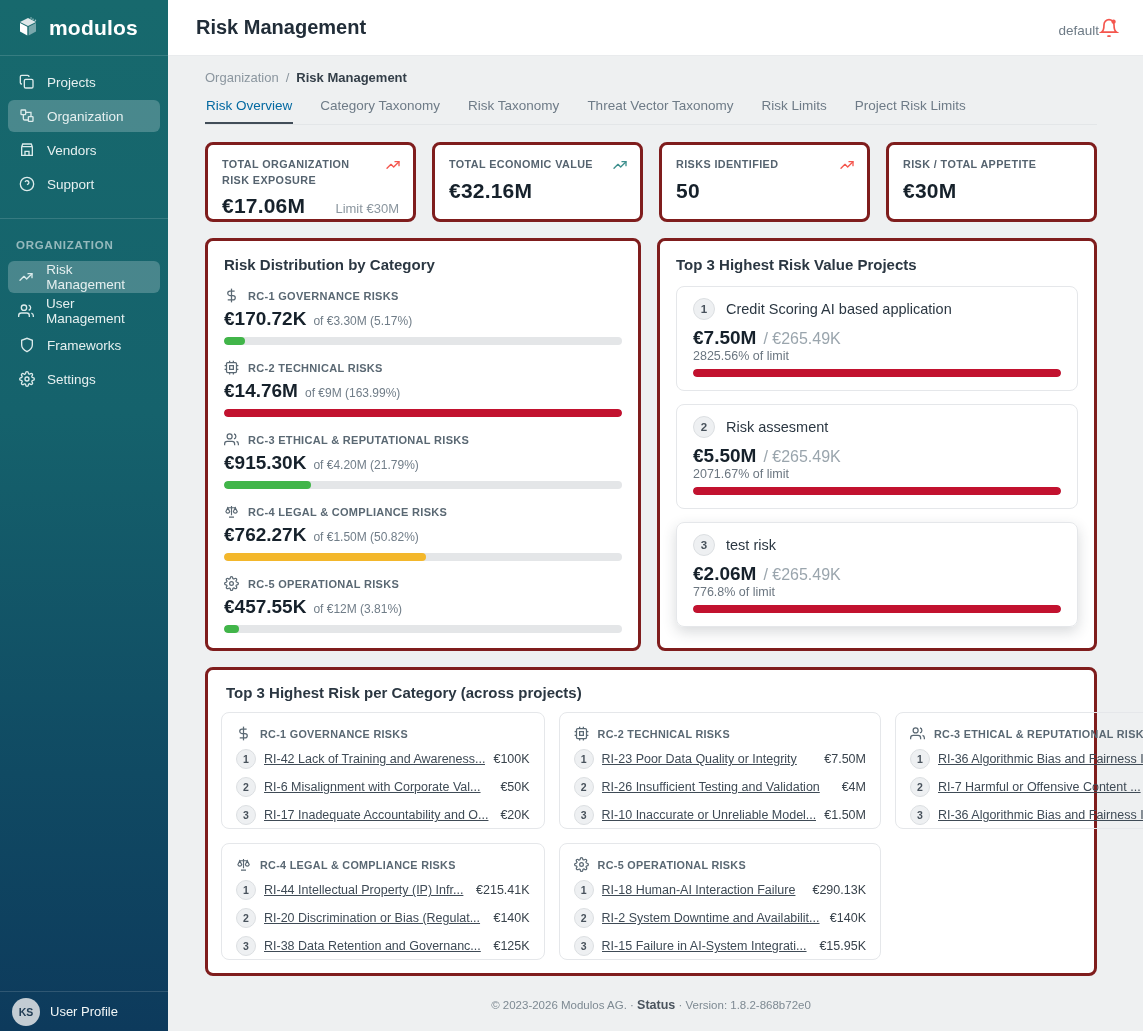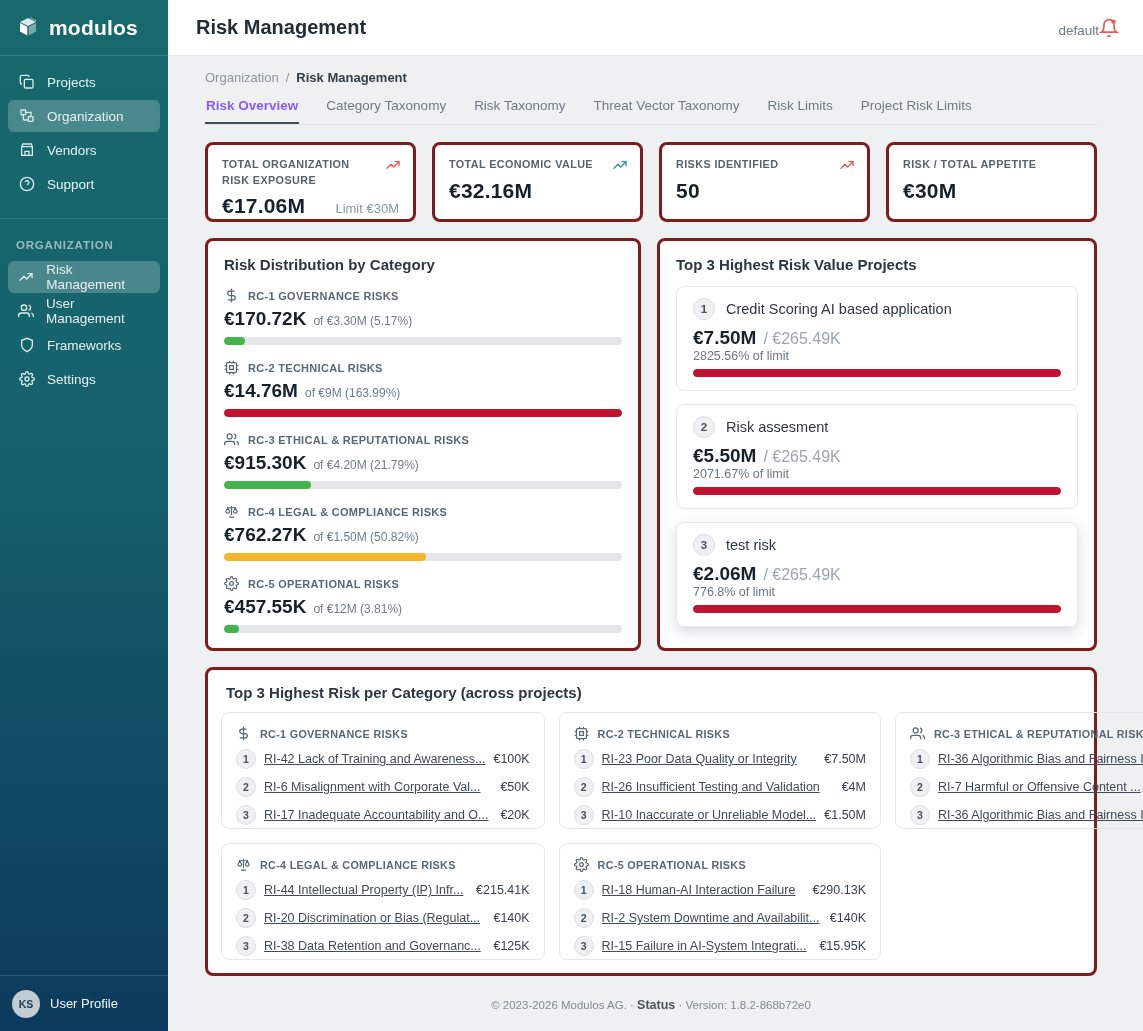--- a/index.html
+++ b/index.html
@@ -15,42 +15,42 @@
     border-bottom:1px solid rgba(255,255,255,.14); flex:0 0 auto; }
   .brand { font-size:21px; font-weight:700; color:#fff; letter-spacing:.2px; }
   .side-nav { padding:10px 8px 0 8px; }
   .side-item { display:flex; align-items:center; gap:12px; height:32px; padding:0 10px;
     border-radius:6px; margin-bottom:2px; font-size:13.5px; color:#e6f0f0; cursor:pointer; }
   .side-item .ic { display:flex; width:17px; justify-content:center; color:#dcebeb; }
   .side-item.active { background:rgba(255,255,255,.22); }
   .side-sep { border-top:1px solid rgba(255,255,255,.14); margin:16px 0 0 0; }
   .side-label { font-size:11.5px; letter-spacing:.8px; color:rgba(255,255,255,.55);
     padding:20px 16px 10px 16px; font-weight:700; }
-  .side-user { margin-top:auto; border-top:1px solid rgba(255,255,255,.14); height:56px;
+  .side-user { margin-top:auto; border-top:1px solid rgba(255,255,255,.14); height:40px;
     display:flex; align-items:center; gap:10px; padding:0 12px; }
   .avatar { width:28px; height:28px; border-radius:50%; background:#c3ccd3; color:#1e3a52;
     font-size:10.5px; font-weight:700; display:flex; align-items:center; justify-content:center; }
   .side-user .ulabel { font-size:13px; color:#f2f7f7; }
 
   
   .topbar { position:absolute; left:168px; top:0; right:0; height:56px; background:#fff;
     display:flex; align-items:center; padding:0 24px 0 28px; border-bottom:1px solid #e9ebed; }
   .topbar h1 { font-size:20px; font-weight:700; color:#212d38; }
   .topbar .right { margin-left:auto; display:flex; align-items:flex-end; }
   .env { font-size:13.5px; color:#6e7b86; }
 
   
   .main { position:absolute; left:168px; top:56px; right:0; bottom:0; background:#eef0f1;
     padding:14px 46px 0 37px; }
   .breadcrumb { font-size:13px; color:#8b969f; display:flex; gap:7px; align-items:center; }
   .breadcrumb .cur { color:#333e48; font-weight:700; }
   .tabs { display:flex; gap:26px; margin-top:13px; border-bottom:1px solid #e3e6e8; }
   .tab { font-size:13.5px; color:#6e7b87; padding:0 1px 9px 1px; cursor:pointer;
     border-bottom:2px solid transparent; white-space:nowrap; }
-  .tab.active { color:#8b5cf6; font-weight:700; border-bottom-color:#414d58; }
+  .tab.active { color:#0369a1; font-weight:400; border-bottom-color:#414d58; }
 
   .card { background:#fff; border:3px solid #7f1d1d; border-radius:8px; }
 
   .stats-grid { display:grid; grid-template-columns:repeat(4,1fr); gap:16px; margin-top:17px; }
   .stat { height:80px; padding:12px 14px; position:relative; }
   .stat .lbl { font-size:10.8px; font-weight:700; letter-spacing:.4px; color:#55636f;
     line-height:1.45; padding-right:28px; text-transform:uppercase; }
   .stat .trend { position:absolute; top:12px; right:12px; }
   .stat .vrow { display:flex; align-items:baseline; justify-content:space-between; margin-top:6px; }
   .stat .val { font-size:21px; font-weight:700; color:#16212b; letter-spacing:.2px; }

